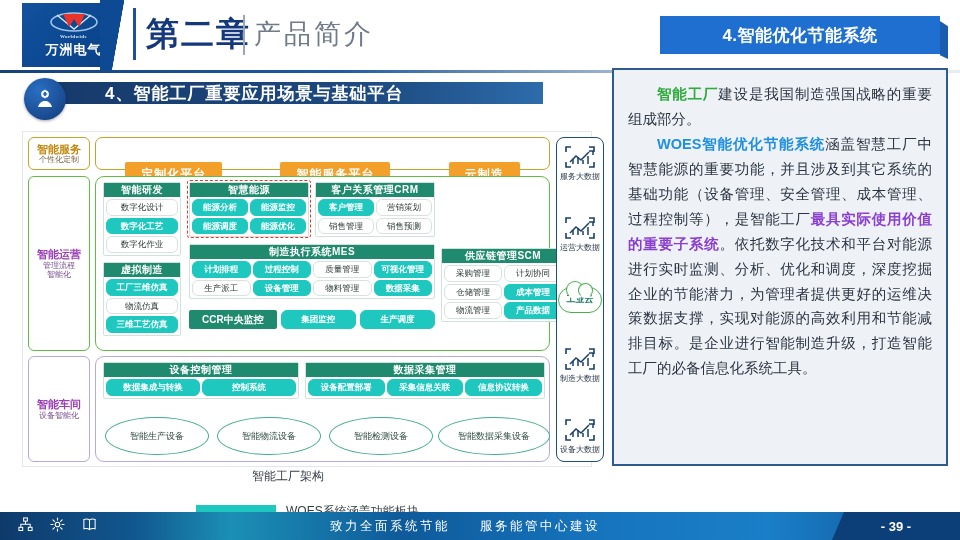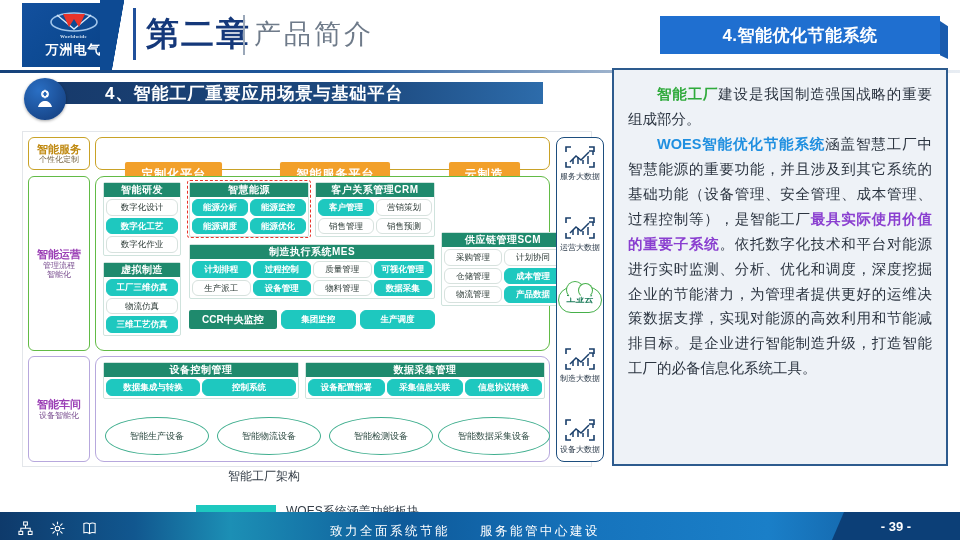--- a/index.html
+++ b/index.html
@@ -151,21 +151,21 @@
   }
   .cloud::before, .cloud::after{
     content:""; position:absolute; border:1.6px solid #46b04a; border-radius:50%;
     background:#fff; border-bottom-color:transparent;
   }
   .cloud::before{ width:16px;height:16px; left:7px; top:-7px; }
   .cloud::after { width:13px;height:13px; right:8px; top:-5px; }
 
   
   #legend { position:absolute; left:196px; top:468px; width:300px; }
-  #legend-title { font-size:12px; color:#333c46; margin-left:32px;font-family:Liberation Mono, monospace; }
+  #legend-title { font-size:12px; color:#333c46; margin-left:56px;font-family:Liberation Mono, monospace; }
   #legend-row { display:flex; align-items:center; margin-top:18px; }
   #legend-swatch { width:80px; height:13px; background:#1ec8bf; }
   #legend-text { font-size:12px; color:#333c46; margin-left:10px; }
 
   
   #right-title {
     position:absolute; left:660px; top:16px; width:280px; height:38px;
     background:#1f6fd0; color:#ffffff; font-size:17px; font-weight:bold;
     display:flex; align-items:center; justify-content:center; letter-spacing:.5px;
   }
@@ -181,21 +181,21 @@
   }
   #right-body p { text-indent:2em; }
   .g { color:#2faa3c; font-weight:bold; }
   .b { color:#1f8fe0; font-weight:bold; }
   .p { color:#8a3fd0; font-weight:bold; }
 
   
   #footer {
     position:absolute; left:0; top:512px; width:960px; height:28px;
     background:linear-gradient(to right,#0e3a6b 0%,#11578f 14%,#1c8fb5 24%,#0e5a9a 42%,#1674bd 62%,#1a7fc8 80%,#0f4f90 100%);
-    display:flex; align-items:flex-end;
+    display:flex; align-items:center;
   }
   #footer-icons { display:flex; gap:17px; margin-left:18px; color:#ffffff; }
   #footer-slogan {
     position:absolute; left:330px; color:#ffffff; font-size:12.5px; letter-spacing:2.5px;
   }
   #footer-page {
     position:absolute; right:0; top:0; width:128px; height:28px;
     background:#0c3f77; color:#ffffff; font-size:13px; font-weight:bold;
     display:flex; align-items:center; justify-content:center;
     clip-path:polygon(12px 0,100% 0,100% 100%,0 100%);
@@ -308,21 +308,21 @@
       <div class="chip hl" style="width:calc(25% - 1.5px)">过程控制</div>
       <div class="chip" style="width:calc(25% - 1.5px)">质量管理</div>
       <div class="chip hl" style="width:calc(25% - 1.5px)">可视化管理</div>
       <div class="chip" style="width:calc(25% - 1.5px)">生产派工</div>
       <div class="chip hl" style="width:calc(25% - 1.5px)">设备管理</div>
       <div class="chip" style="width:calc(25% - 1.5px)">物料管理</div>
       <div class="chip hl" style="width:calc(25% - 1.5px)">数据采集</div>
     </div>
   </div>
 
-  <div class="card" style="left:418px;top:100px;width:124px;">
+  <div class="card" style="left:418px;top:116px;width:124px;">
     <div class="card-head">供应链管理SCM</div>
     <div class="card-body">
       <div class="chip" style="width:calc(50% - 1px)">采购管理</div>
       <div class="chip" style="width:calc(50% - 1px)">计划协同</div>
       <div class="chip" style="width:calc(50% - 1px)">仓储管理</div>
       <div class="chip hl" style="width:calc(50% - 1px)">成本管理</div>
       <div class="chip" style="width:calc(50% - 1px)">物流管理</div>
       <div class="chip hl" style="width:calc(50% - 1px)">产品数据</div>
     </div>
   </div>

